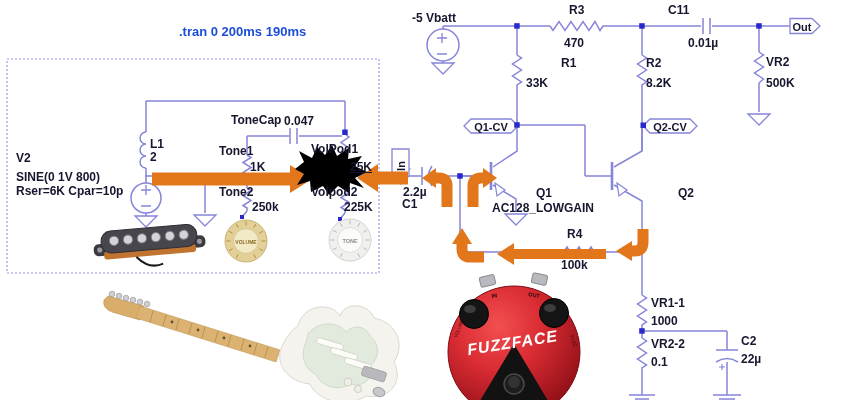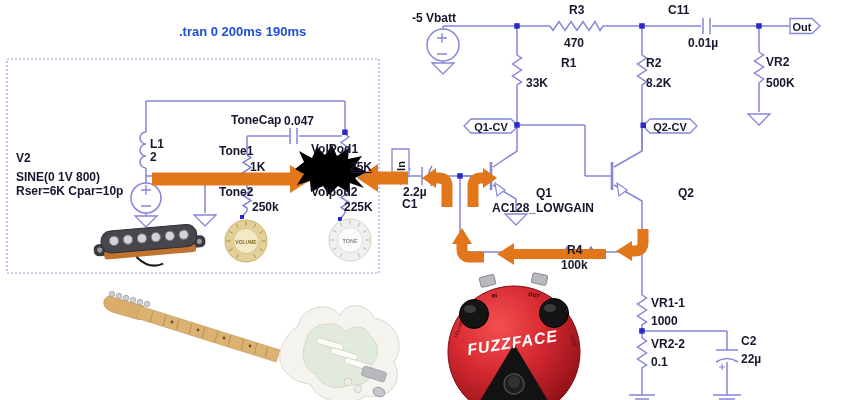--- a/index.html
+++ b/index.html
@@ -249,21 +249,21 @@
 <div class="lbl" style="left:646px;top:76px;">8.2K</div>
 <div class="lbl" style="left:766px;top:55px;">VR2</div>
 <div class="lbl" style="left:766px;top:76px;">500K</div>
 
 <div class="lbl" style="left:536px;top:186px;">Q1</div>
 <div class="lbl" style="left:492px;top:201px;">AC128_LOWGAIN</div>
 <div class="lbl" style="left:645px;top:186px;margin-left:33px;">Q2</div>
 
 <div class="lbl" style="left:403px;top:185px;">2.2µ</div>
 <div class="lbl" style="left:402px;top:197px;">C1</div>
-<div class="lbl" style="left:567px;top:227px;margin-top:16px;">R4</div>
+<div class="lbl" style="left:567px;top:227px;">R4</div>
 <div class="lbl" style="left:561px;top:258px;">100k</div>
 
 <div class="lbl" style="left:651px;top:296px;">VR1-1</div>
 <div class="lbl" style="left:651px;top:314px;">1000</div>
 <div class="lbl" style="left:651px;top:337px;">VR2-2</div>
 <div class="lbl" style="left:651px;top:355px;">0.1</div>
 <div class="lbl" style="left:741px;top:334px;">C2</div>
 <div class="lbl" style="left:741px;top:352px;">22µ</div>
 
 <div class="lbl" style="left:16px;top:151px;">V2</div>

